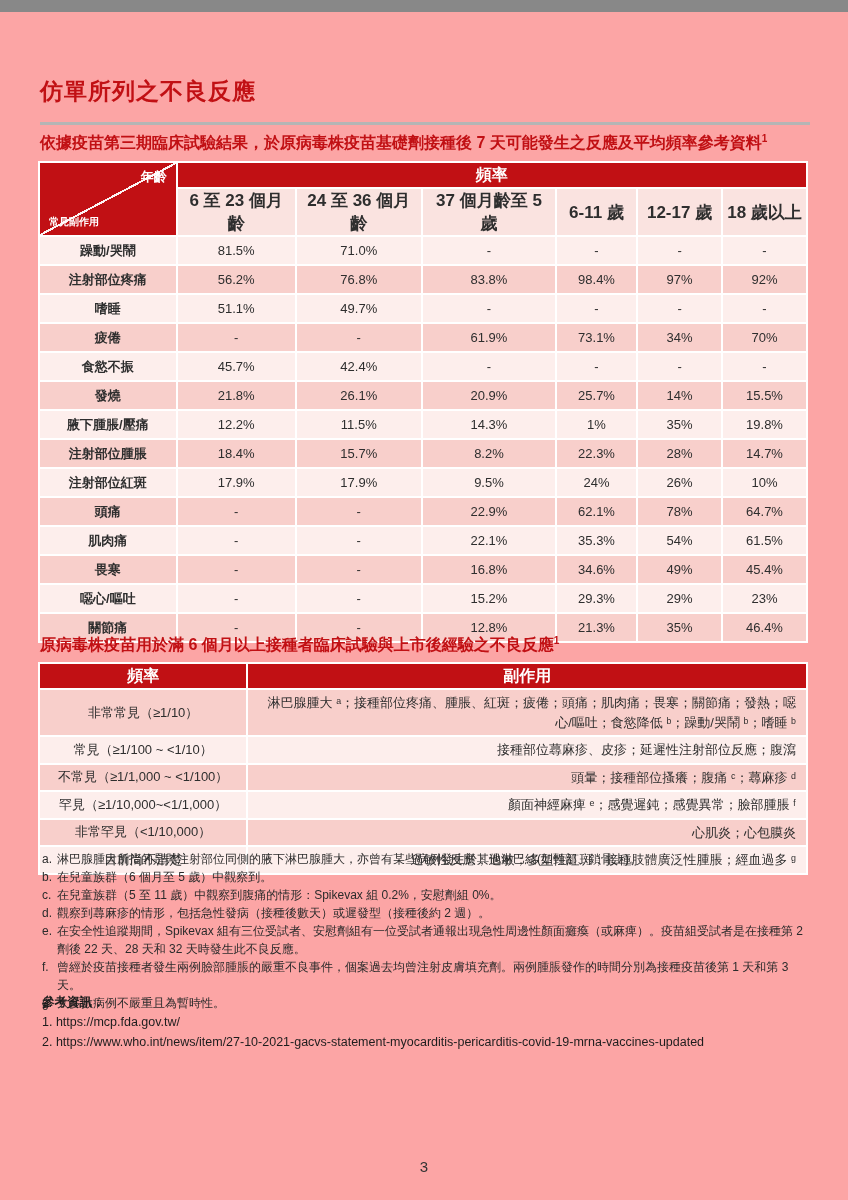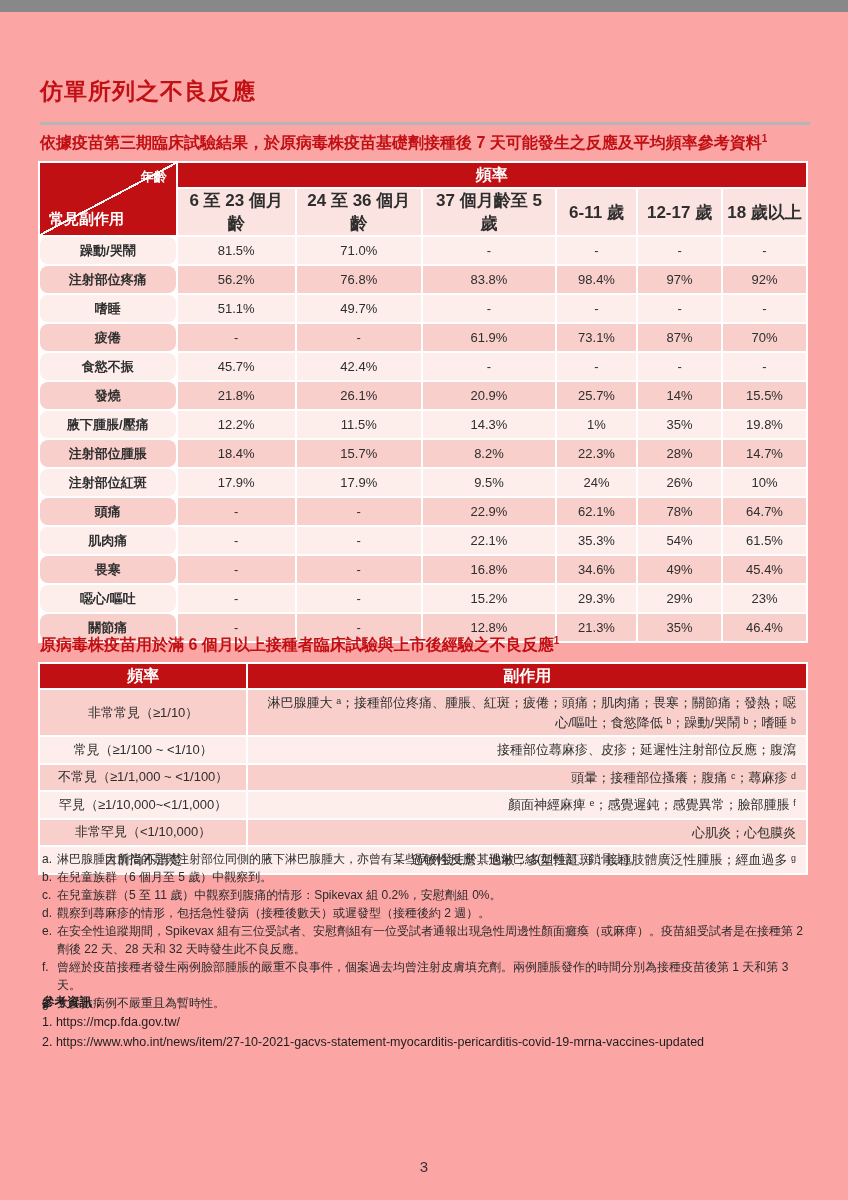--- a/index.html
+++ b/index.html
@@ -17,25 +17,25 @@
   .t2{left:38px;top:650px;}
   th,td{padding:0 4px;overflow:hidden;}
   .band-th{background:#c11014;color:#ffffff;font-weight:700;font-size:16px;height:24px;text-align:center;}
   .corner{position:relative;background:#c11014;height:auto;padding:4px;
           background-image:linear-gradient(to bottom right,
             rgba(255,255,255,0) calc(50% - 1px),
             rgba(255,255,255,.95) calc(50% - 1px),
             rgba(255,255,255,.95) calc(50% + 1px),
             rgba(255,255,255,0) calc(50% + 1px));}
   .corner .tr-lbl{position:absolute;top:5px;right:9px;color:#fff;font-size:13px;font-weight:700;}
-  .corner .bl-lbl{position:absolute;bottom:6px;left:9px;color:#fff;font-size:15px;font-weight:700;}
+  .corner .bl-lbl{position:absolute;bottom:6px;left:9px;color:#fff;font-size:10px;font-weight:700;}
   .age-th{background:#fae3e0;color:#2e2e2e;font-weight:600;font-size:17px;height:27px;text-align:center;}
   .t1 tbody td{font-size:13px;height:27px;text-align:center;background:#fdeeec;}
   .t1 tbody tr:nth-child(even) td{background:#f8cfcb;}
-  .t1 td.sym{font-weight:600;border-radius:8px;}
+  .t1 td.sym{font-weight:600;}
   .t2 tbody td{font-size:13px;background:#fdeeec;}
   .t2 tbody tr:nth-child(odd) td{background:#f8cfcb;}
   .t2 td.freq{text-align:center;height:21px;}
   .t2 td.fx{text-align:right;padding:3px 10px;line-height:1.5;}
   .footnotes{left:42px;top:838px;width:772px;}
   .fn{display:flex;font-size:12px;line-height:18px;color:#2b2b2b;}
   .fn .m{flex:none;width:15px;}
   .refs{left:42px;top:980px;width:772px;font-size:12.5px;line-height:20px;color:#1d1d1d;}
   .refs .rh{font-weight:700;}
   .page-num{left:0;top:1146px;width:848px;text-align:center;font-size:15px;color:#333;}
@@ -104,21 +104,21 @@
         <td>-</td>
         <td>-</td>
         <td>-</td>
       </tr>
       <tr>
         <td class="sym">疲倦</td>
         <td>-</td>
         <td>-</td>
         <td>61.9%</td>
         <td>73.1%</td>
-        <td>87%</td>
+        <td>34%</td>
         <td>70%</td>
       </tr>
       <tr>
         <td class="sym">食慾不振</td>
         <td>45.7%</td>
         <td>42.4%</td>
         <td>-</td>
         <td>-</td>
         <td>-</td>
         <td>-</td>

